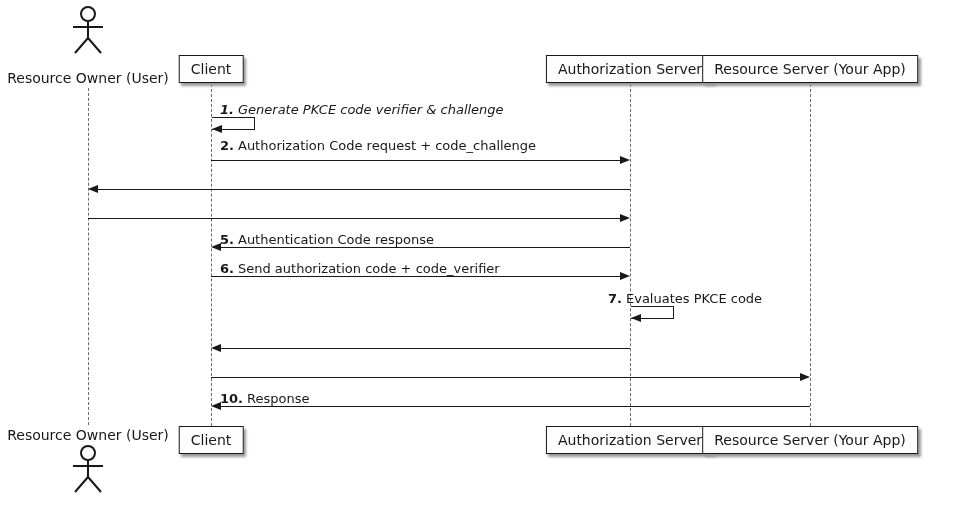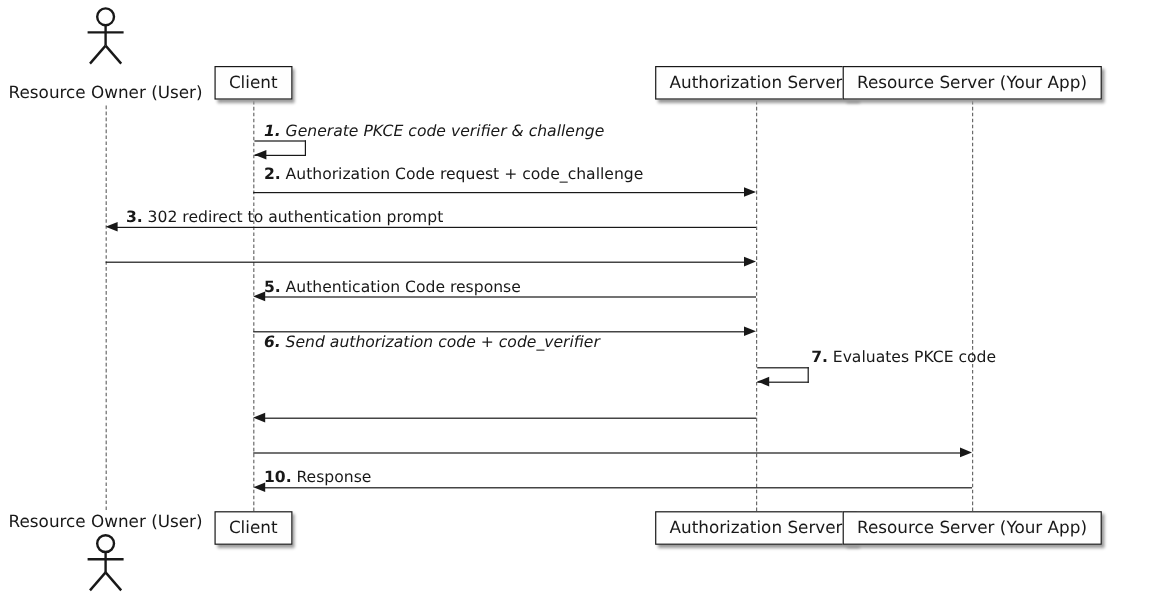--- a/index.html
+++ b/index.html
@@ -57,42 +57,39 @@
   </div>
   <div class="selfloop" style="left:212px; top:117px; width:43px; height:13px;"></div>
   <div class="arrow-l" style="left:212px; top:125px;"></div>
 
   <div class="msg-label" style="left:220px; top:138px;">
     <b>2.</b><span>Authorization Code request + code_challenge</span>
   </div>
   <div class="line" style="left:211px; top:160px; width:411px;"></div>
   <div class="arrow-r" style="left:620px; top:156px;"></div>
 
-  <div class="msg-label" style="left:105px; top:174px;">
-    <b>3.</b><span>302 redirect to authentication prompt</span>
-  </div>
   <div class="line" style="left:96px; top:189px; width:534px;"></div>
   <div class="arrow-l" style="left:88px; top:185px;"></div>
 
   <div class="line" style="left:88px; top:218px; width:534px;"></div>
   <div class="arrow-r" style="left:620px; top:214px;"></div>
 
   <div class="msg-label" style="left:220px; top:232px;">
     <b>5.</b><span>Authentication Code response</span>
   </div>
   <div class="line" style="left:219px; top:247px; width:411px;"></div>
   <div class="arrow-l" style="left:211px; top:243px;"></div>
 
-  <div class="msg-label" style="left:220px; top:278px;font-style:italic;">
+  <div class="msg-label" style="left:220px; top:261px;">
     <b>6.</b><span>Send authorization code + code_verifier</span>
   </div>
   <div class="line" style="left:211px; top:276px; width:411px;"></div>
   <div class="arrow-r" style="left:620px; top:272px;"></div>
 
-  <div class="msg-label" style="left:676px; top:291px;">
+  <div class="msg-label" style="left:608px; top:291px;">
     <b>7.</b><span>Evaluates PKCE code</span>
   </div>
   <div class="selfloop" style="left:631px; top:306px; width:43px; height:13px;"></div>
   <div class="arrow-l" style="left:631px; top:314px;"></div>
 
   <div class="line" style="left:219px; top:348px; width:411px;"></div>
   <div class="arrow-l" style="left:211px; top:344px;"></div>
 
   <div class="line" style="left:211px; top:377px; width:591px;"></div>
   <div class="arrow-r" style="left:800px; top:373px;"></div>

